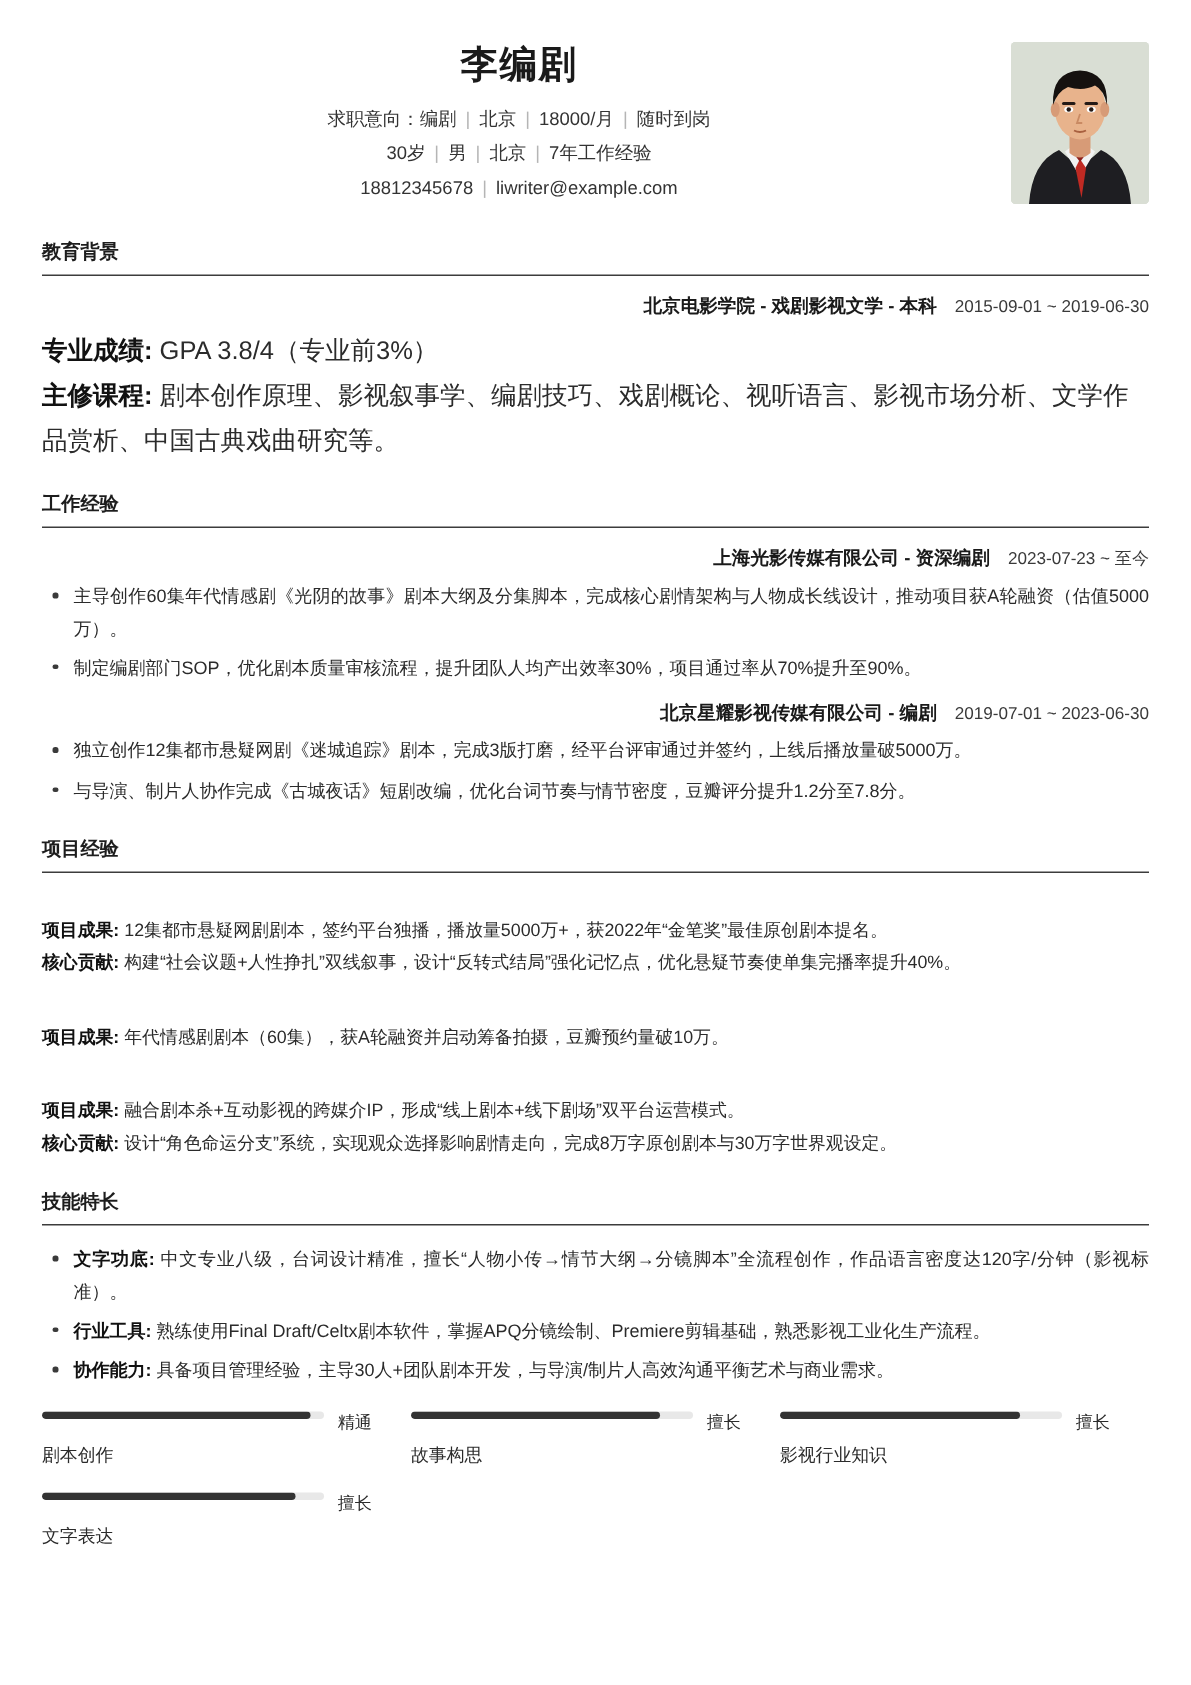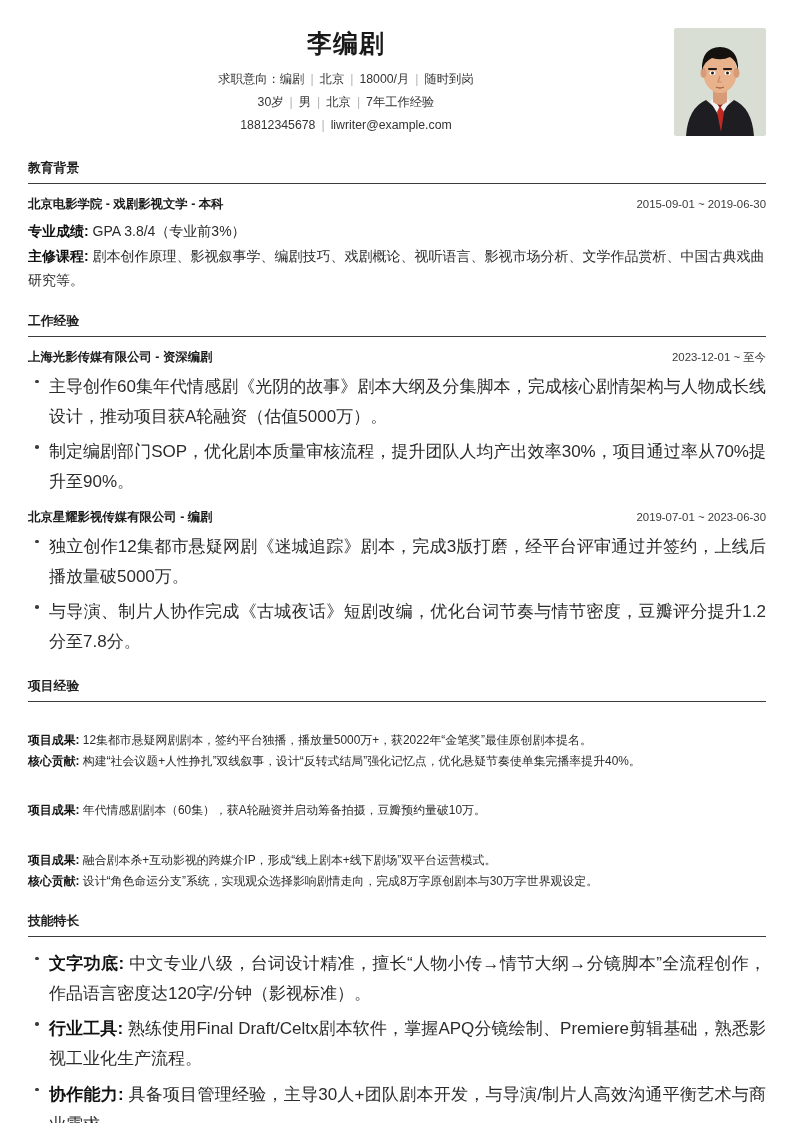--- a/index.html
+++ b/index.html
@@ -78,52 +78,52 @@
     height: 1px;
     background: #3c3c3c;
     width: 100%;
     margin-bottom: 12px;
   }
 
   
   .entry { margin-bottom: 11px; }
   .entry-head {
     display: flex;
-    justify-content: space-between;
+    justify-content: flex-end;
     align-items: baseline;
     margin-bottom: 6px;
   }
   .entry-title {
     font-size: 12.4px;
     font-weight: bold;
     color: #1a1a1a;
   }
   .entry-date {
     font-size: 11.4px;
     color: #3a3a3a;
     white-space: nowrap;
     padding-left: 12px;
   }
   .entry-line {
-    font-size: 14px;
+    font-size: 17px;
     color: #2b2b2b;
     line-height: 1.75;
   }
   .entry-line b { font-weight: bold; color: #111111; }
 
   
   ul.bullets {
     list-style: none;
     margin: 2px 0 0 0;
     padding: 0;
   }
   ul.bullets > li {
     position: relative;
     padding-left: 21px;
-    font-size: 17px;
+    font-size: 12px;
     line-height: 1.78;
     color: #2b2b2b;
     margin-bottom: 5px;
     text-align: justify;
   }
   ul.bullets > li::before {
     content: "";
     position: absolute;
     left: 7px;
     top: 8px;
@@ -258,21 +258,21 @@
     </div>
   </div>
 
   <div class="section">
     <div class="section-title">工作经验</div>
     <div class="section-rule"></div>
 
     <div class="entry">
       <div class="entry-head">
         <div class="entry-title">上海光影传媒有限公司 - 资深编剧</div>
-        <div class="entry-date">2023-12-01 ~ 至今</div>
+        <div class="entry-date">2023-07-23 ~ 至今</div>
       </div>
       <ul class="bullets">
         <li>主导创作60集年代情感剧《光阴的故事》剧本大纲及分集脚本，完成核心剧情架构与人物成长线设计，推动项目获A轮融资（估值5000万）。</li>
         <li>制定编剧部门SOP，优化剧本质量审核流程，提升团队人均产出效率30%，项目通过率从70%提升至90%。</li>
       </ul>
     </div>
 
     <div class="entry">
       <div class="entry-head">
         <div class="entry-title">北京星耀影视传媒有限公司 - 编剧</div>

